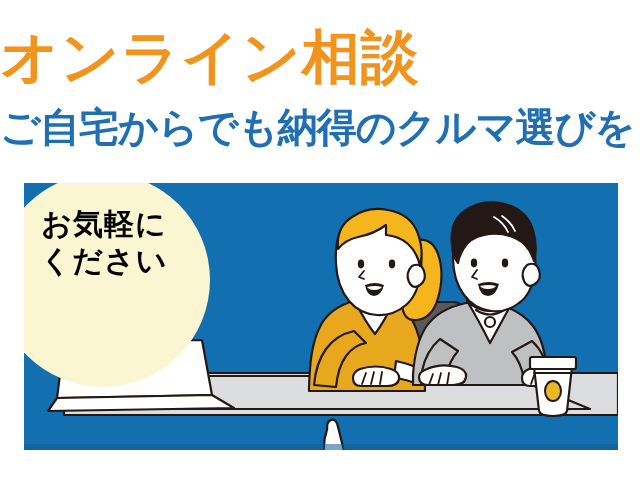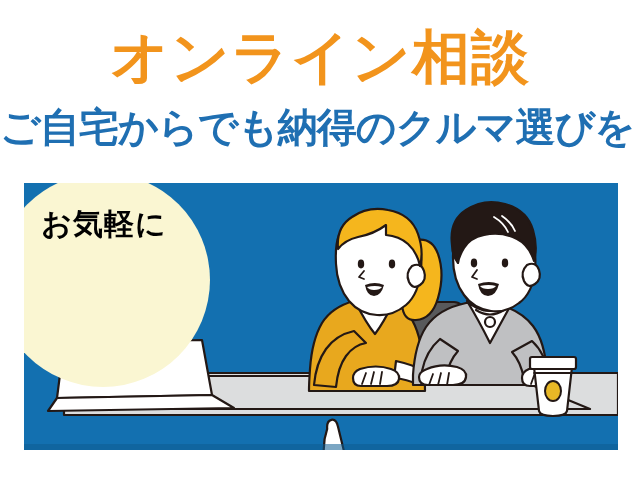--- a/index.html
+++ b/index.html
@@ -22,21 +22,20 @@
     background: #ffffff;
   }
 
   
   .heading-block {
     position: absolute;
     left: 0;
     top: 0;
     width: 640px;
     height: 180px;
-    text-align: center;
   }
 
   .main-title {
     position: absolute;
     left: 0;
     top: 26px;
     width: 640px;
     margin: 0;
     font-size: 58px;
     line-height: 62px;
@@ -219,18 +218,19 @@
 
       <path class="fill-white" d="M330 184 h38 l-5 44 q-1 5 -14 5 q-13 0 -14 -5 z" transform="translate(180,0)"></path>
       <rect class="fill-white" x="506" y="174" width="46" height="12" rx="2"></rect>
       <path class="ln-thin" d="M510 190 h38"></path>
       <ellipse cx="529" cy="208" rx="8" ry="10" fill="#E8B826" stroke="#231815" stroke-width="2"></ellipse>
     </svg>
 
     <div class="badge-circle"></div>
     <div class="badge-text">
       <span>お気軽に</span>
+      <span>ください</span>
     </div>
   </div>
 
   <div class="panel-shadow"></div>
 
 </div>
 
 </body></html>

